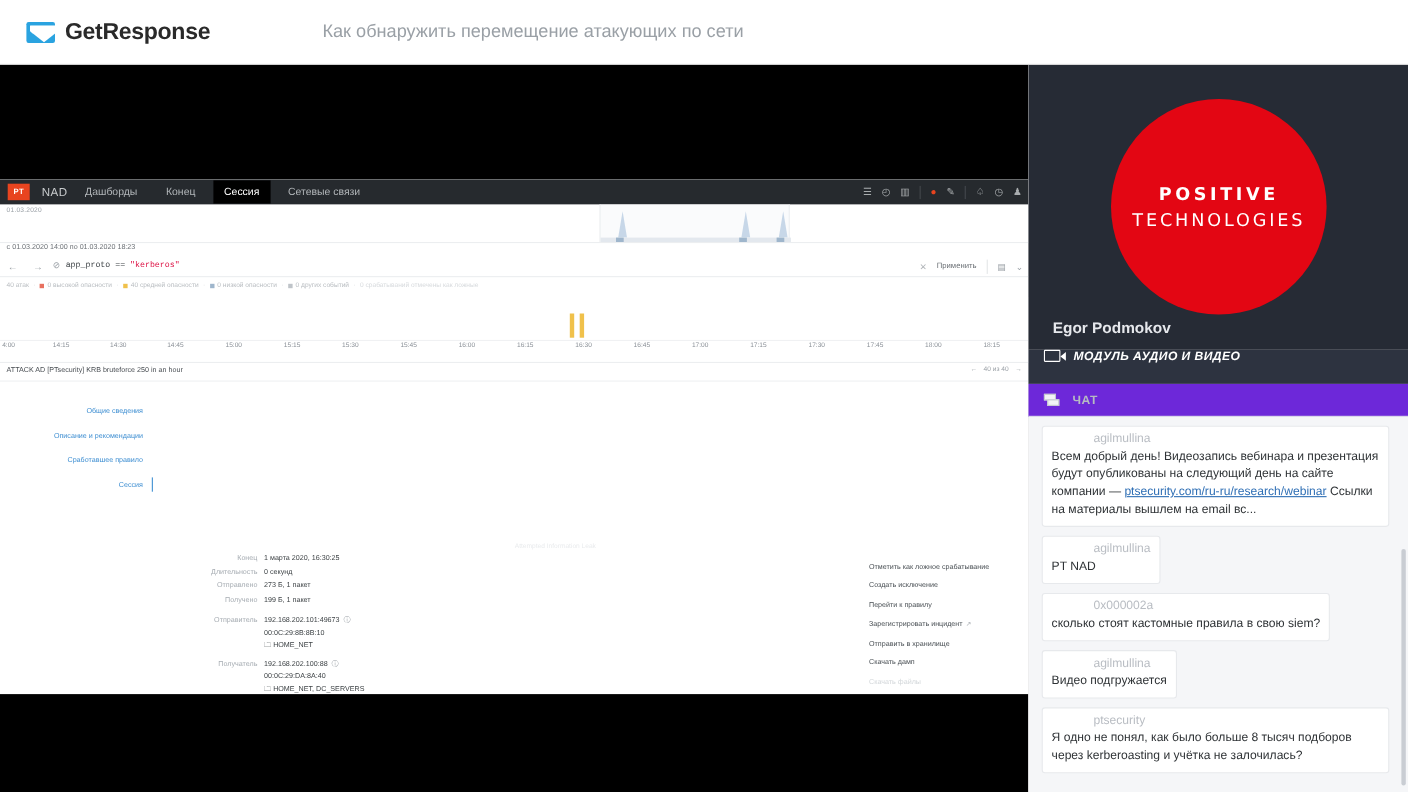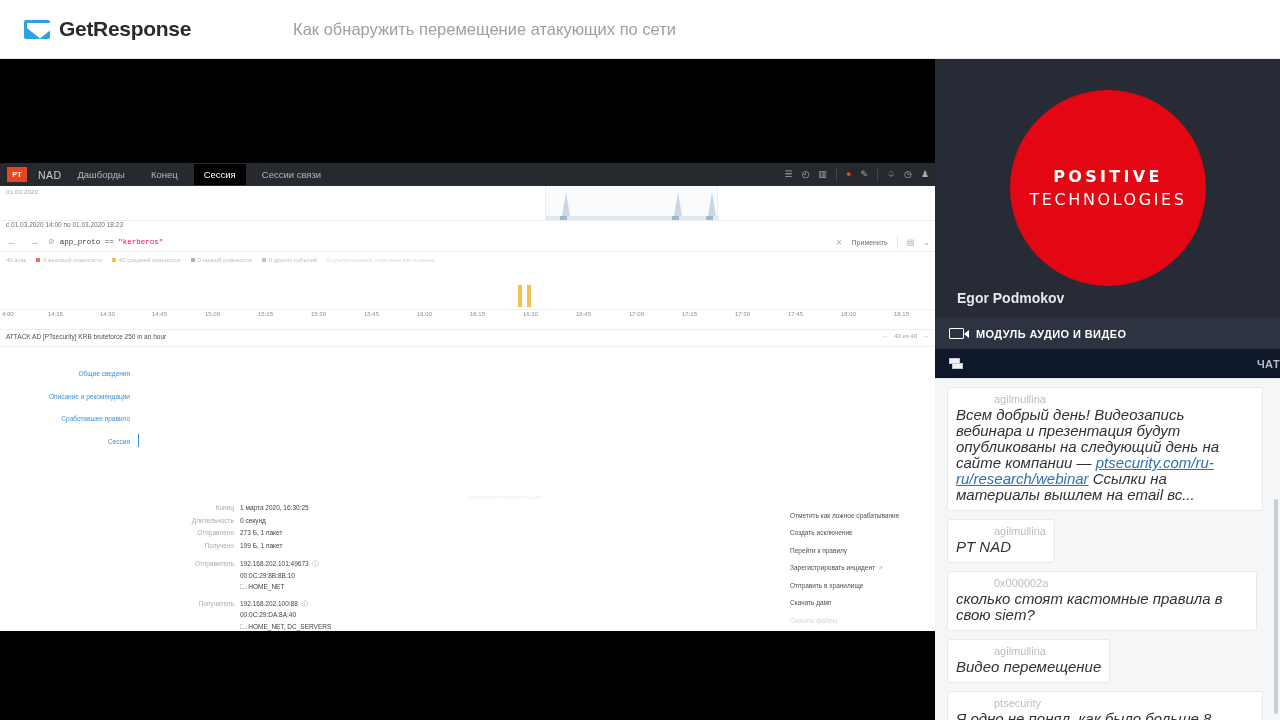--- a/index.html
+++ b/index.html
@@ -235,41 +235,40 @@
   .pt-circle .l2 {
     font-size: 16px; letter-spacing: 2.6px; font-weight: normal; margin-top: 4px;
     font-family: "DejaVu Sans", sans-serif;
   }
   .speaker-name {
     position: absolute; left: 22px; bottom: 12px;
     color: #e6e8ec; font-size: 14px; font-weight: bold;
   }
   .av-module {
     position: absolute; left: 0; top: 259px; width: 345px; height: 31px;
-    background: #2d3340; display: flex; align-items: center;
+    background: #2d3340; display: flex;  font-style: italic;
   }
   .av-module .lbl {
     color: #ffffff; font-size: 11px; font-weight: bold; letter-spacing: .4px;
     margin-left: 12px;
   }
   .cam-icon {
     margin-left: 14px; width: 15px; height: 11px; position: relative;
     border: 1.5px solid #fff; border-radius: 1px;
   }
   .cam-icon::after {
     content: ""; position: absolute; right: -6px; top: 1px;
     width: 0; height: 0;
     border-top: 4px solid transparent; border-bottom: 4px solid transparent;
     border-right: 5px solid #fff;
   }
   .chat-header {
     position: absolute; left: 0; top: 290px; width: 345px; height: 30px;
-    background: #0f172a; display: flex; align-items: center;
+    background: #6d28d9; display: flex; align-items: center;
     border-bottom: 1px solid #e3e5ea;
-    justify-content: space-between;
   }
   .chat-header .lbl {
     color: #b6bac2; font-size: 11px; font-weight: bold; letter-spacing: .4px;
     margin-left: 11px;
   }
   .chat-icon {
     margin-left: 14px; width: 15px; height: 12px; position: relative;
   }
   .chat-icon .b1, .chat-icon .b2 {
     position: absolute; border: 1.2px solid #c4c8cf; background: #f2f3f6;
@@ -283,23 +282,22 @@
   }
   .msg {
     background: #ffffff; border: 1px solid #e7e9ec; border-radius: 3px;
     margin: 8px 11px 0 12px; padding: 5px 8px 7px 8px;
     display: inline-block; max-width: 310px;
   }
   .msg .author {
     color: #b9bdc3; font-size: 11px; margin-bottom: 2px; margin-left: 38px;
   }
   .msg .text {
-    color: #2f3336; font-size: 15px; line-height: 16px;
+    color: #2f3336; font-size: 11px; line-height: 16px;
     word-wrap: break-word;
-    font-style: italic;
   }
   .msg .text a {
     color: #2f6fb5; text-decoration: underline;
   }
   .msgwrap { display: block; }
   .msg.w-full { display: block; max-width: none; margin-right: 17px; }
   .msg.w-auto { }
   .scrollbar {
     position: absolute; right: 2px; top: 120px; width: 4px; height: 215px;
     background: #c9cdd3; border-radius: 2px;
@@ -320,21 +318,21 @@
 
   <div class="stage">
     <div class="screenshare">
 
       <div class="nadbar">
         <div class="pt-logo">PT</div>
         <div class="nad-word">NAD</div>
         <div class="nad-tab">Дашборды</div>
         <div class="nad-tab">Конец</div>
         <div class="nad-tab active">Сессия</div>
-        <div class="nad-tab">Сессии связи</div>
+        <div class="nad-tab">Сетевые связи</div>
         <div class="nad-icons">
           <span class="nico">☰</span>
           <span class="nico">◴</span>
           <span class="nico">▥</span>
           <span class="nsep"></span>
           <span class="nico red">●</span>
           <span class="nico">✎</span>
           <span class="nsep"></span>
           <span class="nico">♤</span>
           <span class="nico">◷</span>
@@ -538,21 +536,21 @@
       <div class="msgwrap">
         <div class="msg w-auto">
           <div class="author">0x000002a</div>
           <div class="text">сколько стоят кастомные правила в свою siem?</div>
         </div>
       </div>
 
       <div class="msgwrap">
         <div class="msg w-auto">
           <div class="author">agilmullina</div>
-          <div class="text">Видео перемещение</div>
+          <div class="text">Видео подгружается</div>
         </div>
       </div>
 
       <div class="msgwrap">
         <div class="msg" style="display:block;max-width:none;margin-right:17px;">
           <div class="author">ptsecurity</div>
           <div class="text">Я одно не понял, как было больше 8 тысяч подборов через kerberoasting и учётка не залочилась?</div>
         </div>
       </div>
 

